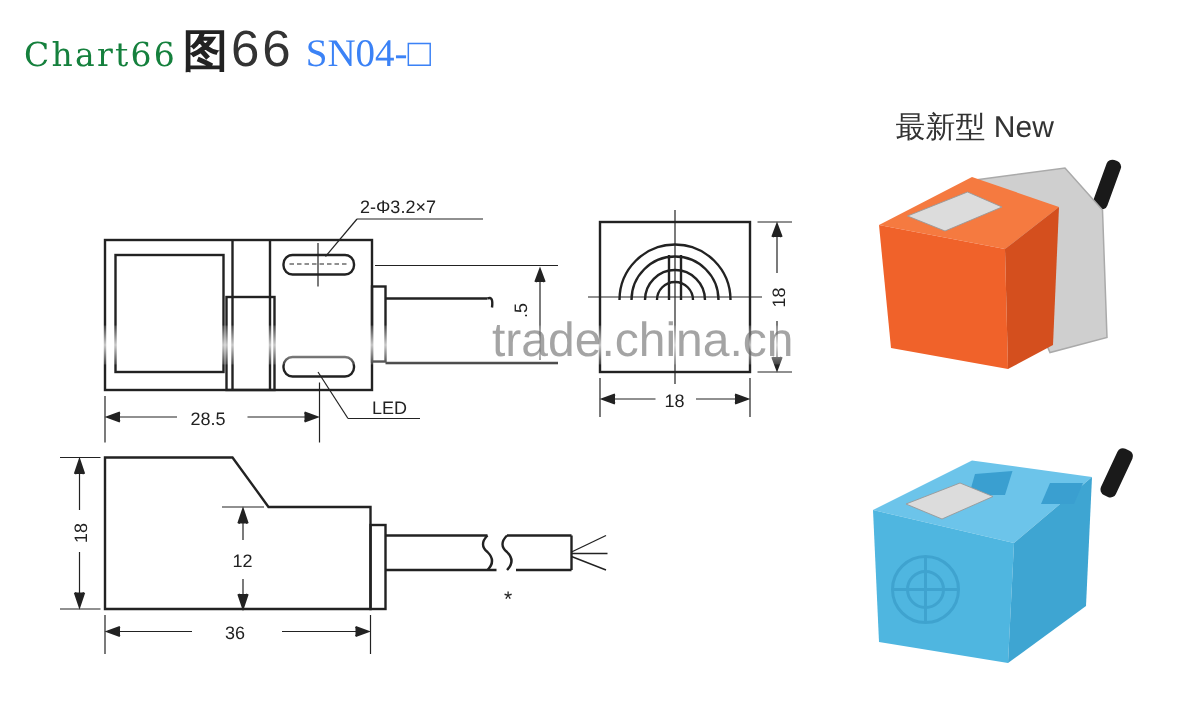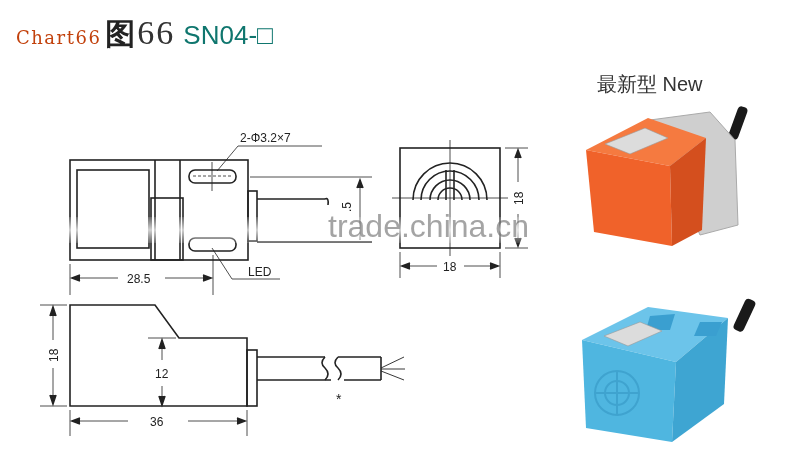--- a/index.html
+++ b/index.html
@@ -1,21 +1,21 @@
 <!DOCTYPE html>
 <html><head>
 <meta charset="utf-8">
 <style>
   html, body { margin:0; padding:0; background:#ffffff; }
   body { width:800px; height:472px; position:relative; overflow:hidden; font-family:"Liberation Sans", sans-serif; color:#222; }
   .title { position:absolute; left:16px; top:14px; height:40px; display:flex; align-items:baseline; white-space:nowrap; }
-  .t-chart { font-family:"DejaVu Serif", serif; font-size:18px; letter-spacing:1.5px; color:#c2410c; }
+  .t-chart { font-family:"DejaVu Serif", serif; font-size:22px; letter-spacing:1.5px; color:#15803d; }
   .t-cn { font-family:"DejaVu Sans", sans-serif; font-size:30px; font-weight:bold; color:#222; margin-left:4px; }
-  .t-num { font-family:Liberation Serif, serif; font-size:34px; color:#333; letter-spacing:2px; margin-left:2px; }
-  .t-model { font-family:Liberation Sans, sans-serif; font-size:26px; color:#0f766e; margin-left:8px; }
+  .t-num { font-family:Liberation Sans, sans-serif; font-size:34px; color:#333; letter-spacing:2px; margin-left:2px; }
+  .t-model { font-family:Liberation Serif, serif; font-size:26px; color:#3b82f6; margin-left:8px; }
   .new-label { position:absolute; left:597px; top:71px; font-size:20px; color:#333;text-align:right; }
   svg { position:absolute; left:0; top:0; }
   .dim { font-family:"Liberation Sans", sans-serif; font-size:12px; fill:#222; }
   .wm { position:absolute; left:300px; top:208px; font-size:32px; color:rgba(90,90,90,0.55); letter-spacing:0px;margin-left:28px; }
   .band { position:absolute; left:40px; top:217px; width:520px; height:26px; background:linear-gradient(to bottom, rgba(255,255,255,0.15), rgba(255,255,255,0.75), rgba(255,255,255,0.15)); }
 </style>
 </head>
 <body>
 
 <div class="title">

